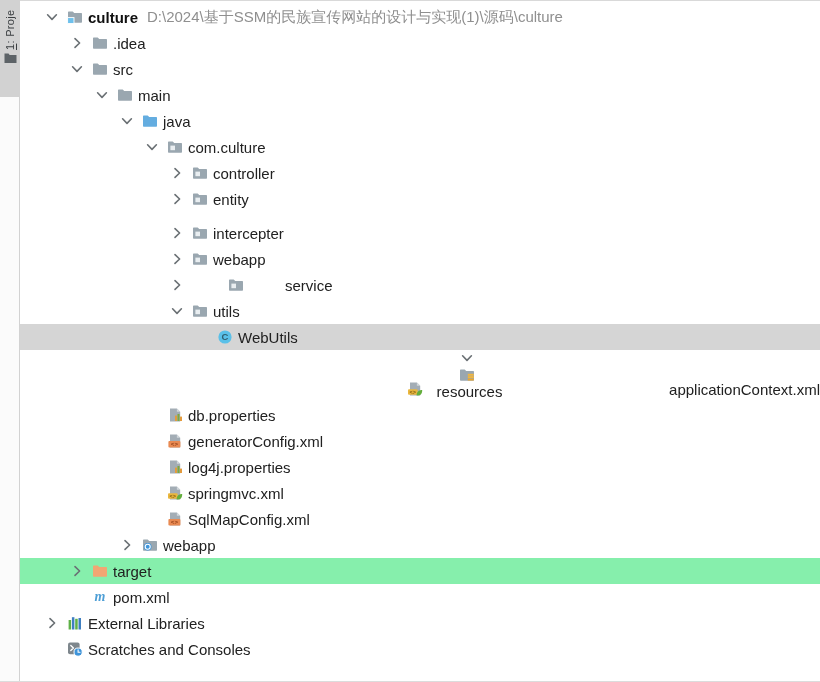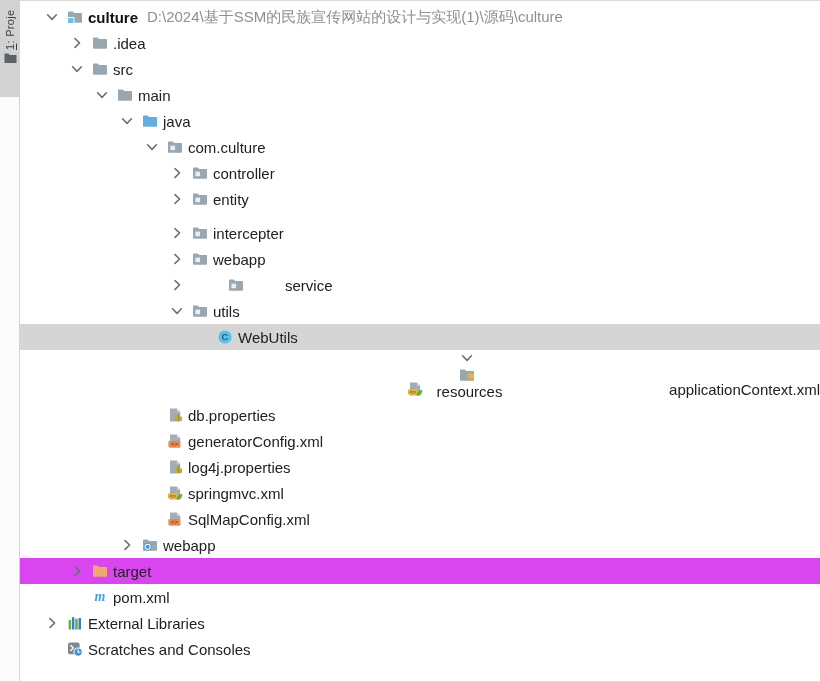--- a/index.html
+++ b/index.html
@@ -17,21 +17,21 @@
   .vtext{writing-mode:vertical-rl;transform:rotate(180deg);font-size:11px;color:#3b3f42;
          height:46px;line-height:20px;letter-spacing:.3px;white-space:nowrap;overflow:hidden;}
   .vtext u{text-decoration:underline;}
   .tab-icon{margin-top:2px;display:block;line-height:0;}
 
   
   .tree{flex:1;min-width:0;border-top:1px solid #d9d9d9;padding-top:3px;
         font-size:15px;color:#212121;overflow:hidden;box-sizing:border-box;}
   .row{height:26px;display:flex;align-items:center;white-space:nowrap;cursor:pointer;}
   .row.selected{background:#d5d5d5;}
-  .row.excluded{background:#d946ef;}
+  .row.excluded{background:#86efac;}
   .chev{width:16px;height:16px;flex:none;margin-right:6px;display:flex;
         align-items:center;justify-content:center;line-height:0;}
   .ficon{width:17px;height:17px;flex:none;margin-right:5px;display:flex;
          align-items:center;justify-content:center;line-height:0;}
   .lbl{flex:none;}
   .lbl.bold{font-weight:bold;color:#101010;}
   .path{color:#8f8f8f;margin-left:9px;flex:none;}
 </style>
 </head>
 <body>

